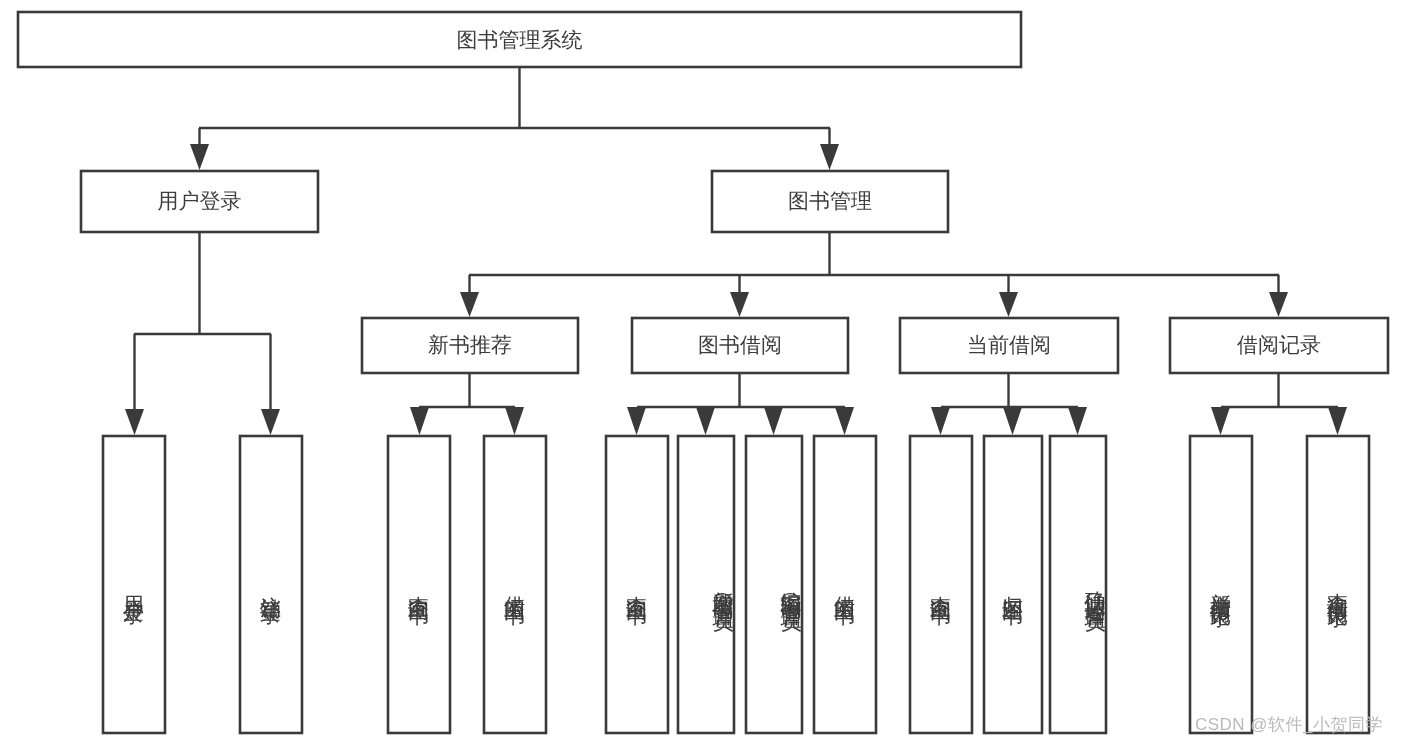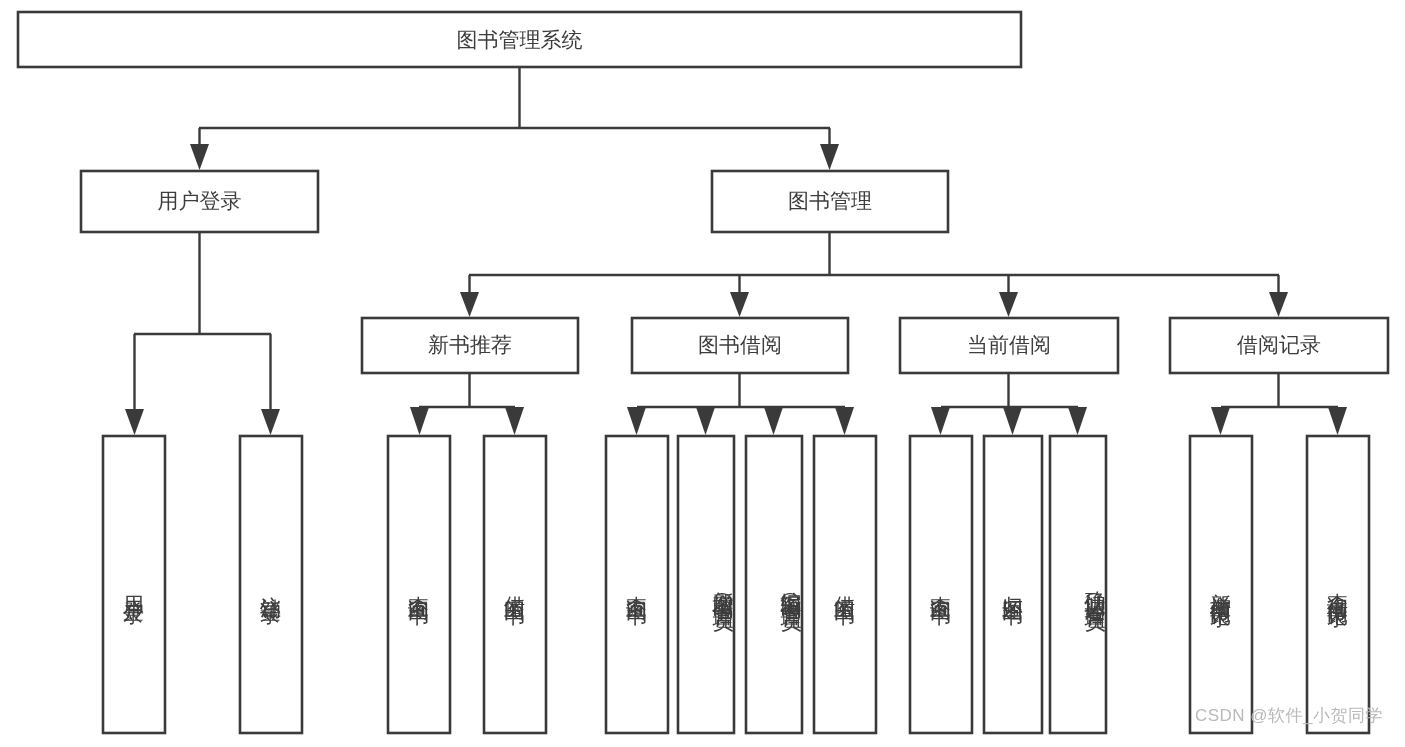--- a/index.html
+++ b/index.html
@@ -58,21 +58,21 @@
     line-height: 1;
     white-space: nowrap;
     display: flex;
     align-items: center;
     justify-content: center;
     pointer-events: none;
   }
   .watermark {
     position: absolute;
     right: 8px;
-    bottom: 20px;
+    bottom: 11px;
     font-family: "Liberation Sans", "DejaVu Sans", sans-serif;
     font-size: 17px;
     color: #b9b9b9;
     white-space: nowrap;
     letter-spacing: 0.5px;
   }
 </style>
 </head>
 <body>
 

